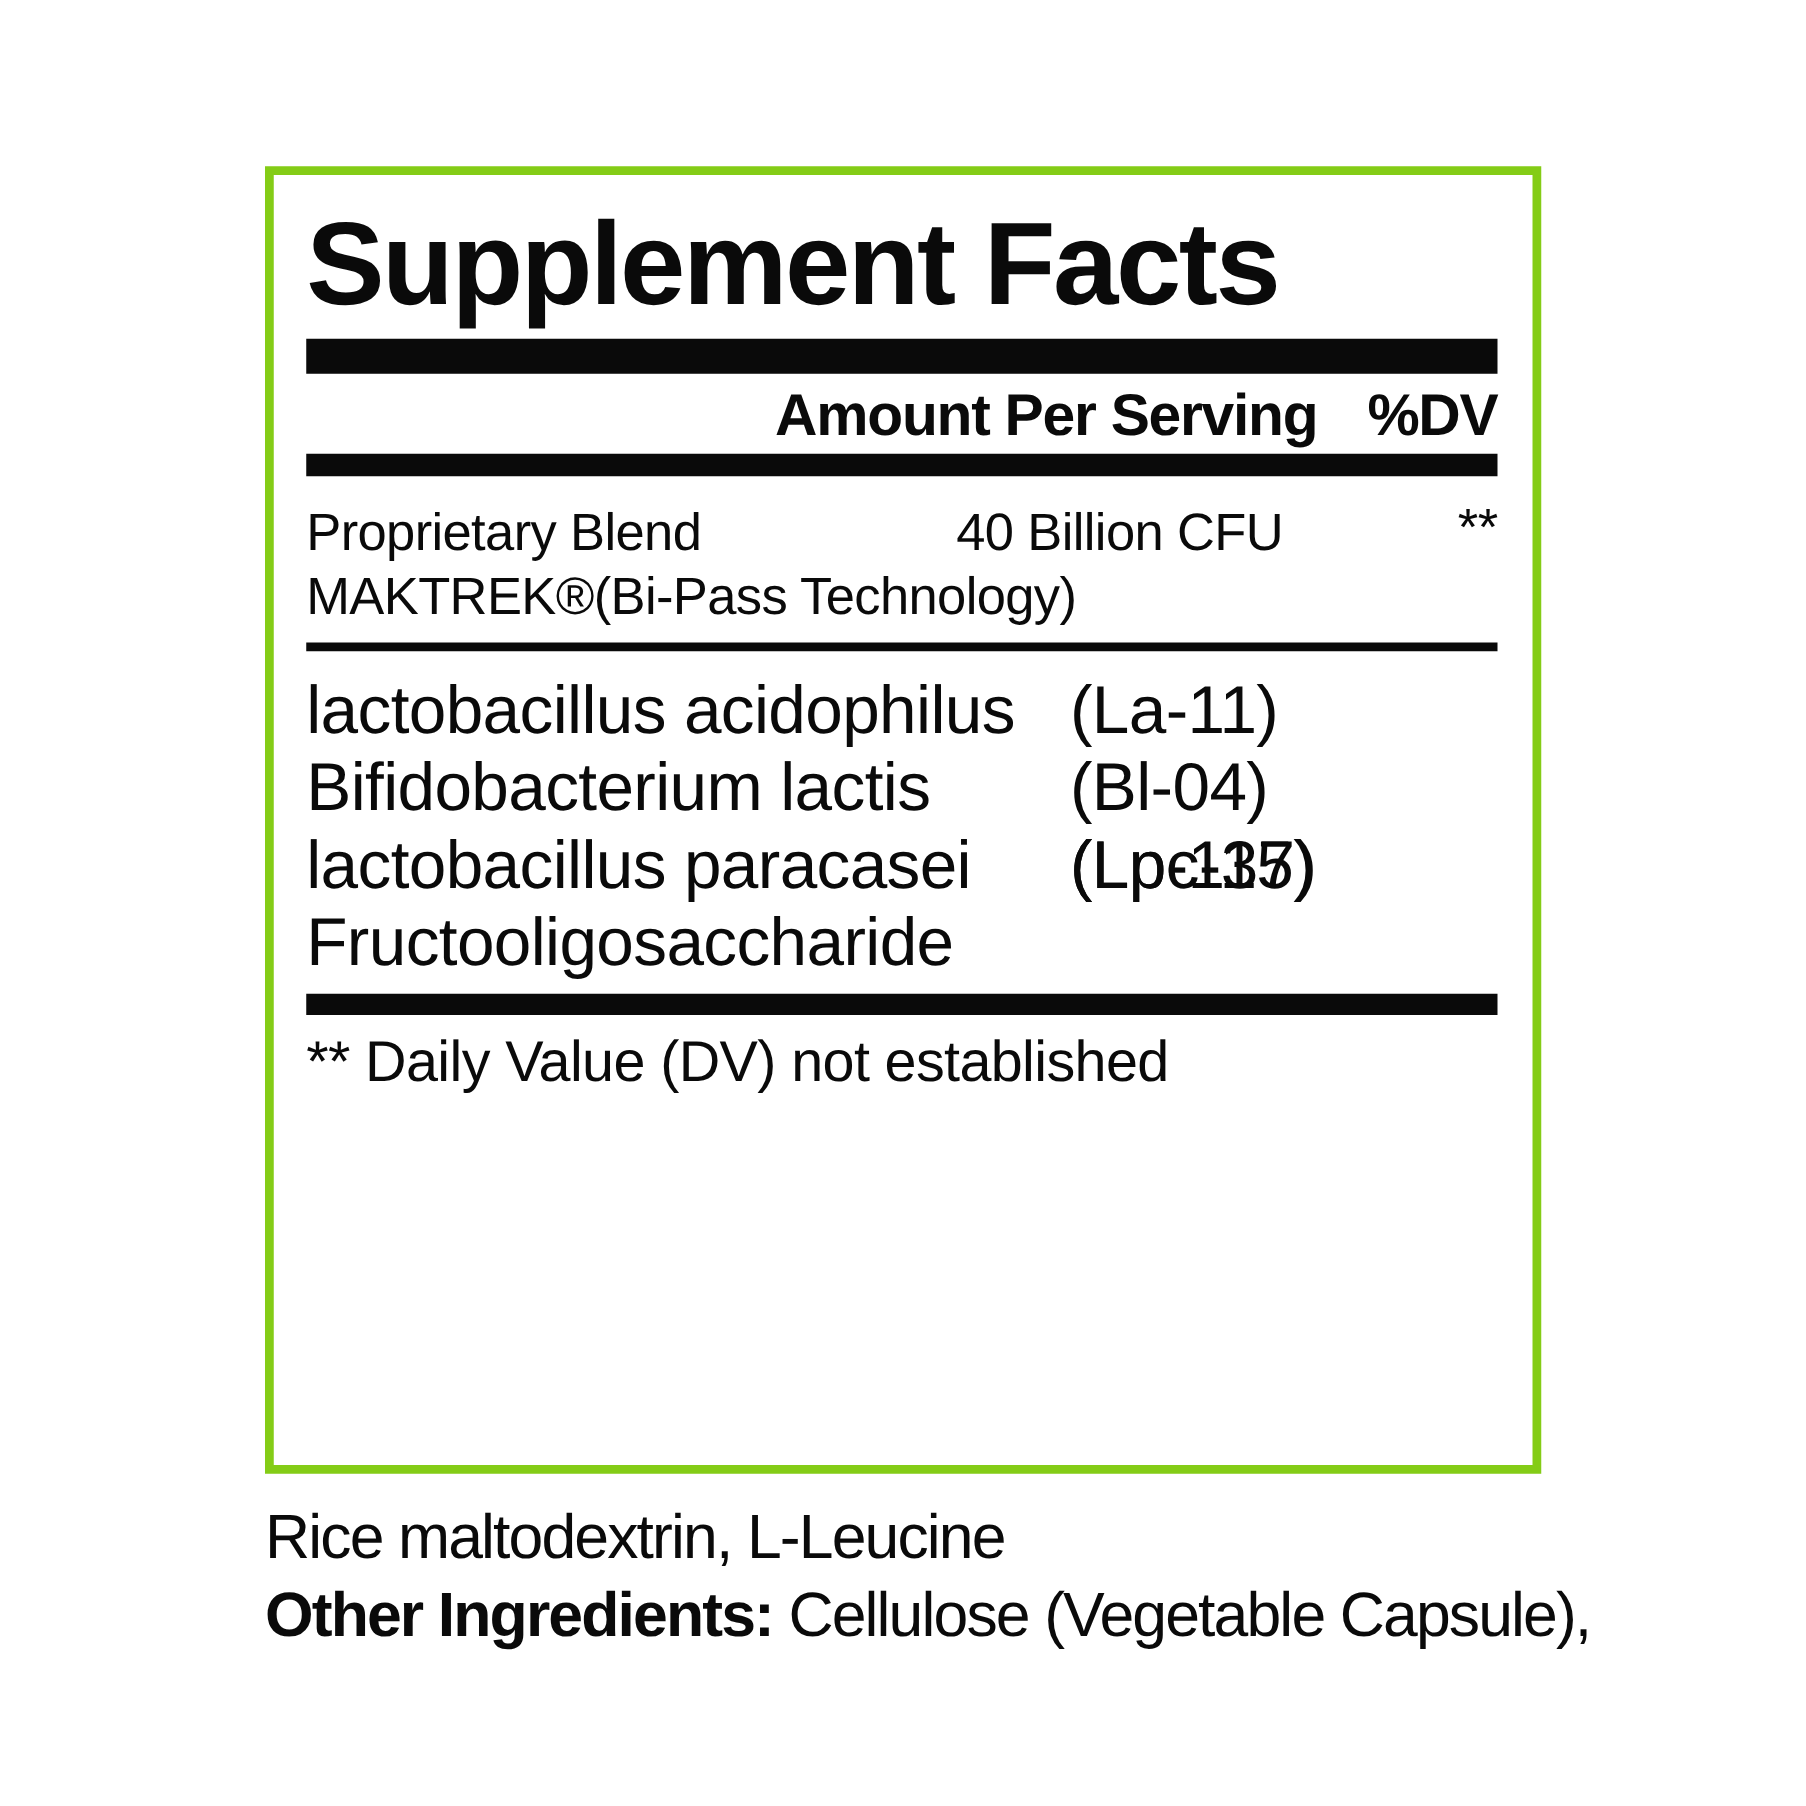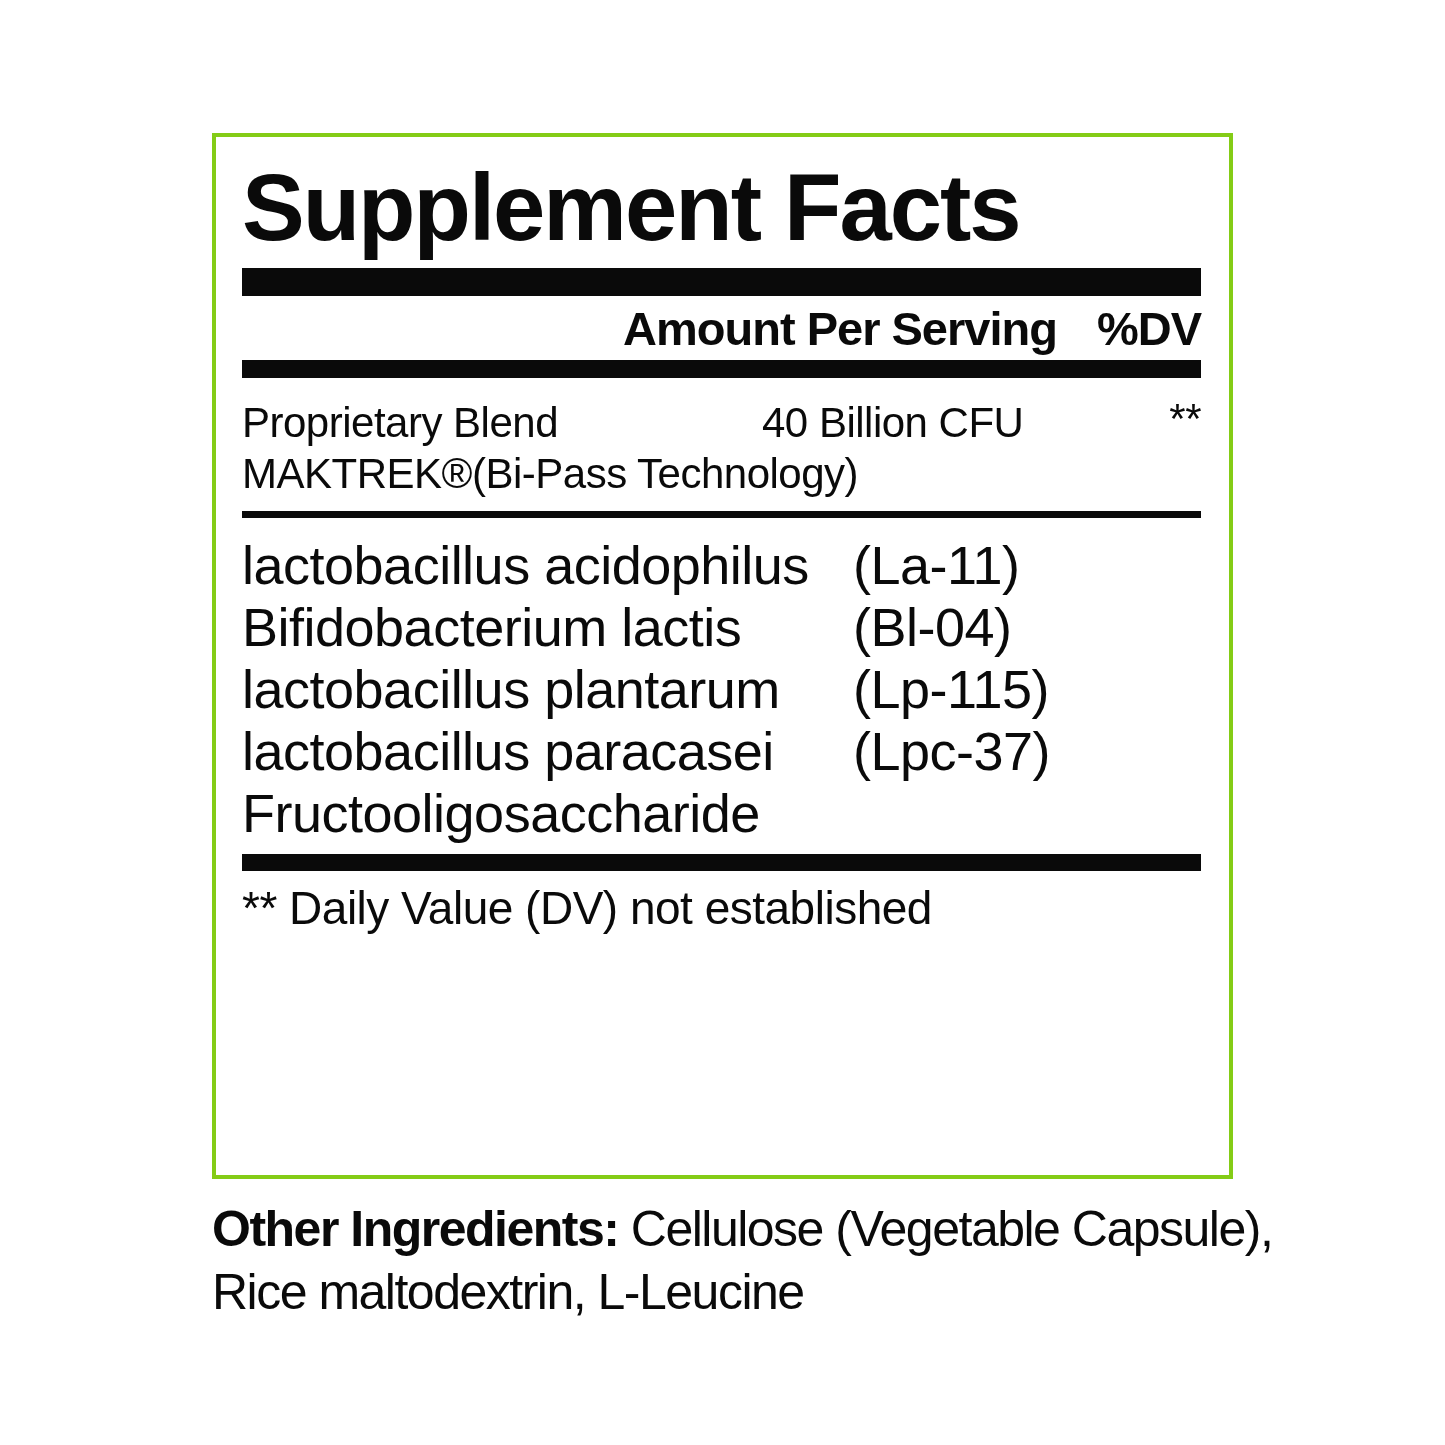--- a/index.html
+++ b/index.html
@@ -15,21 +15,21 @@
     color: #0a0a0a;
     font-family: "Liberation Sans", sans-serif;
     overflow: hidden;
   }
   .facts-box {
     position: absolute;
     left: 212px;
     top: 133px;
     width: 1021px;
     height: 1046px;
-    border: 4px solid #84cc16;
+    border: 7px solid #84cc16;
     box-sizing: border-box;
     padding: 24px 28px 0 26px;
     background: #ffffff;
     overflow: hidden;
   }
   .title {
     font-size: 94px;
     font-weight: bold;
     letter-spacing: -2px;
     line-height: 1.0;
@@ -145,36 +145,35 @@
     <div class="ingredient-rows">
       <div class="ingredient-row">
         <span>lactobacillus acidophilus</span>
         <span class="strain">(La-11)</span>
       </div>
       <div class="ingredient-row">
         <span>Bifidobacterium lactis</span>
         <span class="strain">(Bl-04)</span>
       </div>
       <div class="ingredient-row">
-        <span>lactobacillus plantarum</span>
         <span class="strain">(Lp-115)</span>
       </div>
       <div class="ingredient-row">
         <span>lactobacillus paracasei</span>
         <span class="strain">(Lpc-37)</span>
       </div>
       <div class="ingredient-row">
         <span>Fructooligosaccharide</span>
       </div>
     </div>
 
     <div class="bar bar-thick3"></div>
 
     <div class="footnote">** Daily Value (DV) not established</div>
 
   </div>
 
   <div class="other-ingredients">
+    <div class="line"><span>Rice maltodextrin, L-Leucine</span></div>
     <div class="line"><span class="lbl">Other Ingredients:</span><span> Cellulose (Vegetable Capsule),</span></div>
-    <div class="line"><span>Rice maltodextrin, L-Leucine</span></div>
   </div>
 
 </div>
 
 </body></html>

